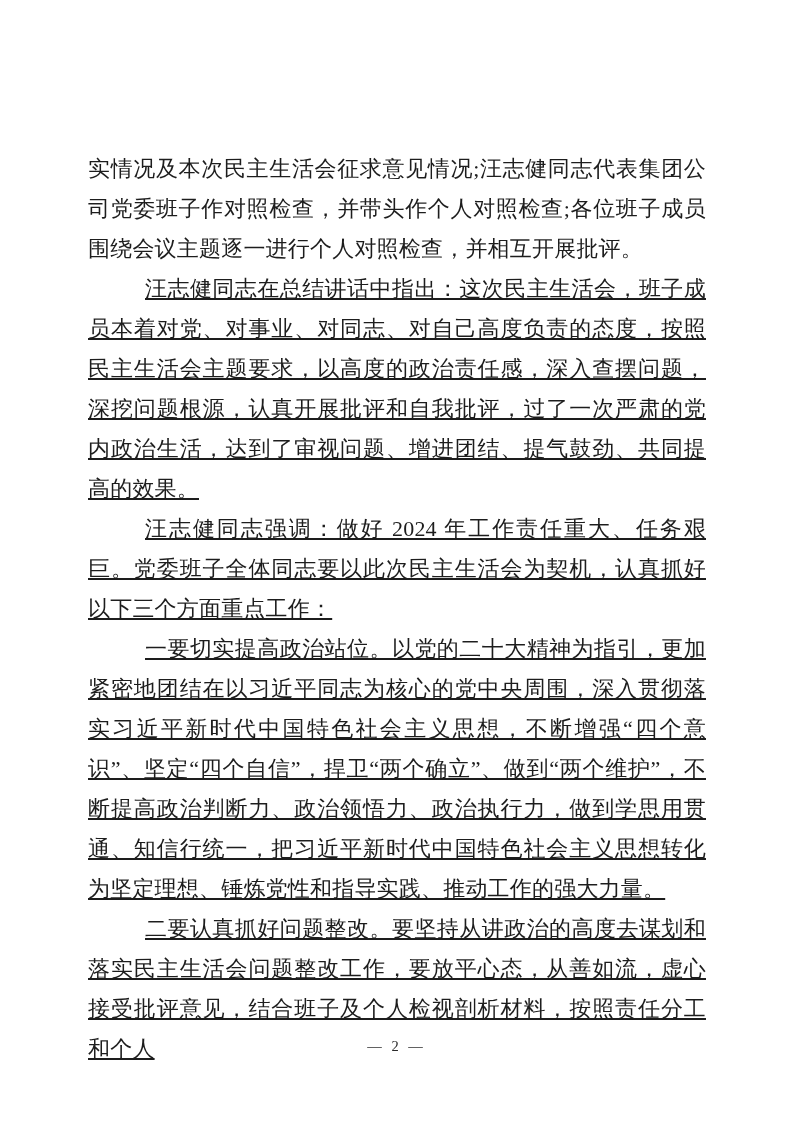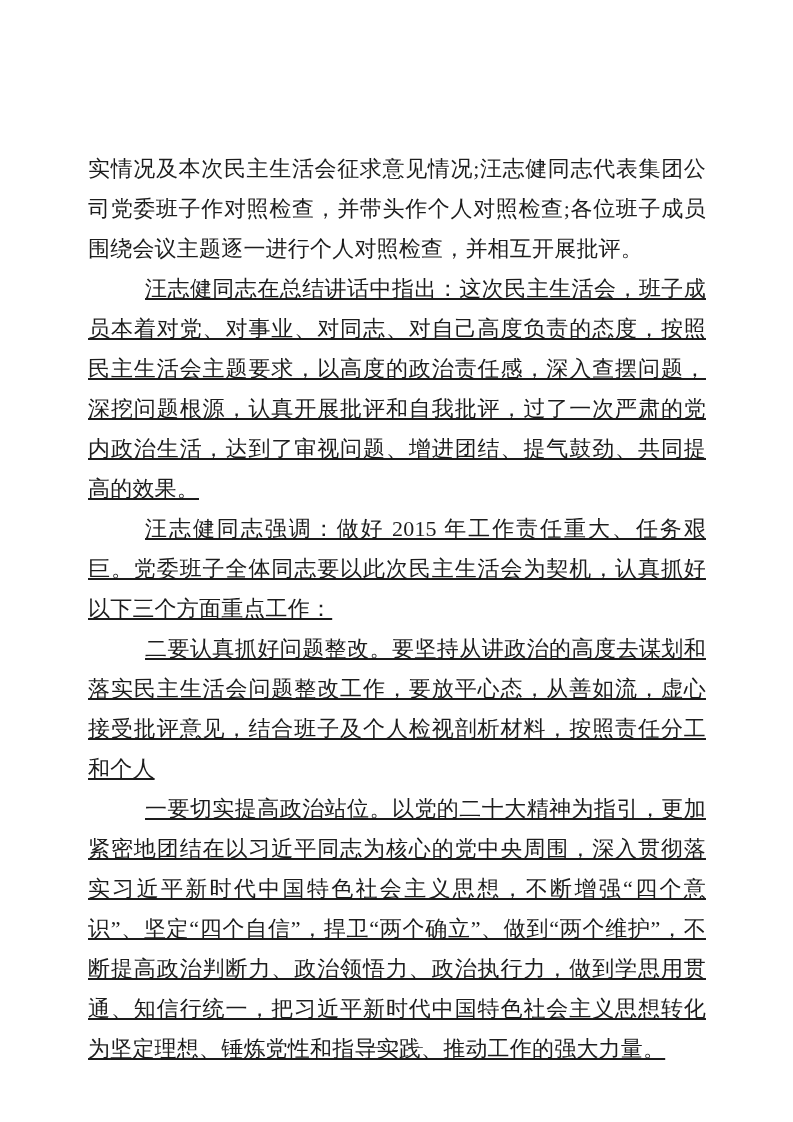--- a/index.html
+++ b/index.html
@@ -50,20 +50,20 @@
   }
 </style>
 </head>
 <body>
 
 <div class="page">
   <div class="content" id="document-content">
 
   <p>实情况及本次民主生活会征求意见情况;汪志健同志代表集团公司党委班子作对照检查，并带头作个人对照检查;各位班子成员围绕会议主题逐一进行个人对照检查，并相互开展批评。</p>
       <p class="indent">汪志健同志在总结讲话中指出：这次民主生活会，班子成员本着对党、对事业、对同志、对自己高度负责的态度，按照民主生活会主题要求，以高度的政治责任感，深入查摆问题，深挖问题根源，认真开展批评和自我批评，过了一次严肃的党内政治生活，达到了审视问题、增进团结、提气鼓劲、共同提高的效果。</p>
-      <p class="indent">汪志健同志强调：做好 2015 年工作责任重大、任务艰巨。党委班子全体同志要以此次民主生活会为契机，认真抓好以下三个方面重点工作：</p>
+      <p class="indent">汪志健同志强调：做好 2024 年工作责任重大、任务艰巨。党委班子全体同志要以此次民主生活会为契机，认真抓好以下三个方面重点工作：</p>
+      <p class="indent">一要切实提高政治站位。以党的二十大精神为指引，更加紧密地团结在以习近平同志为核心的党中央周围，深入贯彻落实习近平新时代中国特色社会主义思想，不断增强“四个意识”、坚定“四个自信”，捍卫“两个确立”、做到“两个维护”，不断提高政治判断力、政治领悟力、政治执行力，做到学思用贯通、知信行统一，把习近平新时代中国特色社会主义思想转化为坚定理想、锤炼党性和指导实践、推动工作的强大力量。</p>
       <p class="indent">二要认真抓好问题整改。要坚持从讲政治的高度去谋划和落实民主生活会问题整改工作，要放平心态，从善如流，虚心接受批评意见，结合班子及个人检视剖析材料，按照责任分工和个人</p>
-      <p class="indent">一要切实提高政治站位。以党的二十大精神为指引，更加紧密地团结在以习近平同志为核心的党中央周围，深入贯彻落实习近平新时代中国特色社会主义思想，不断增强“四个意识”、坚定“四个自信”，捍卫“两个确立”、做到“两个维护”，不断提高政治判断力、政治领悟力、政治执行力，做到学思用贯通、知信行统一，把习近平新时代中国特色社会主义思想转化为坚定理想、锤炼党性和指导实践、推动工作的强大力量。</p>
     </div>
   <div class="footer">
     <span>— 2 —</span>
   </div>
 </div>
 
 </body></html>

